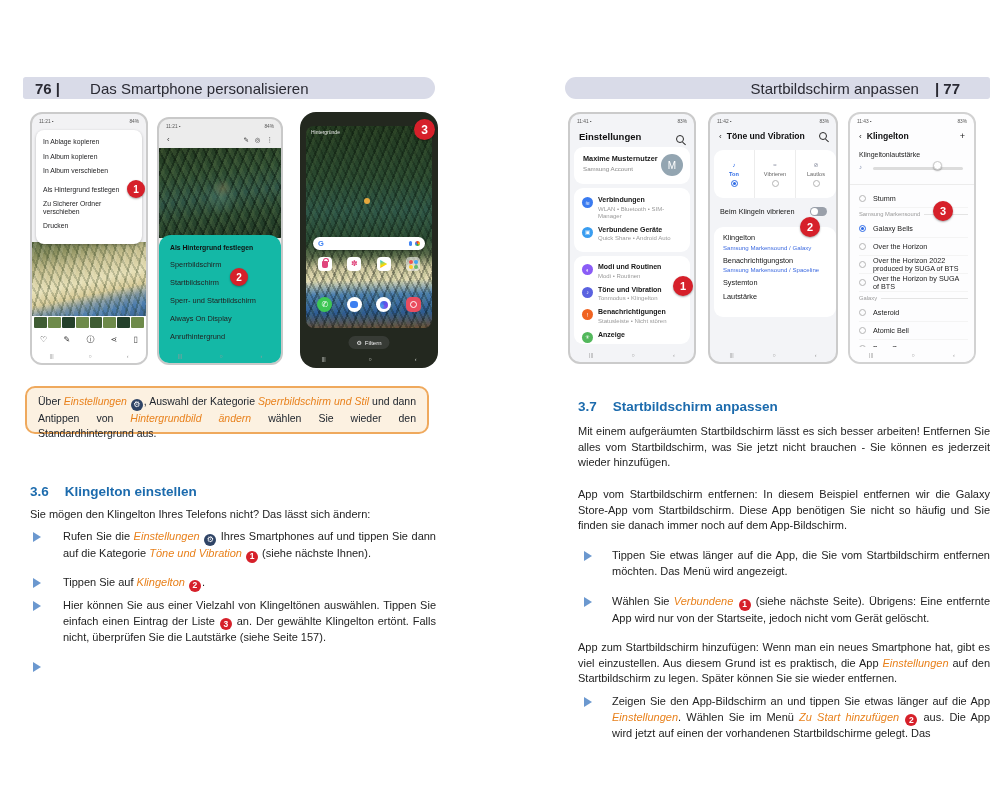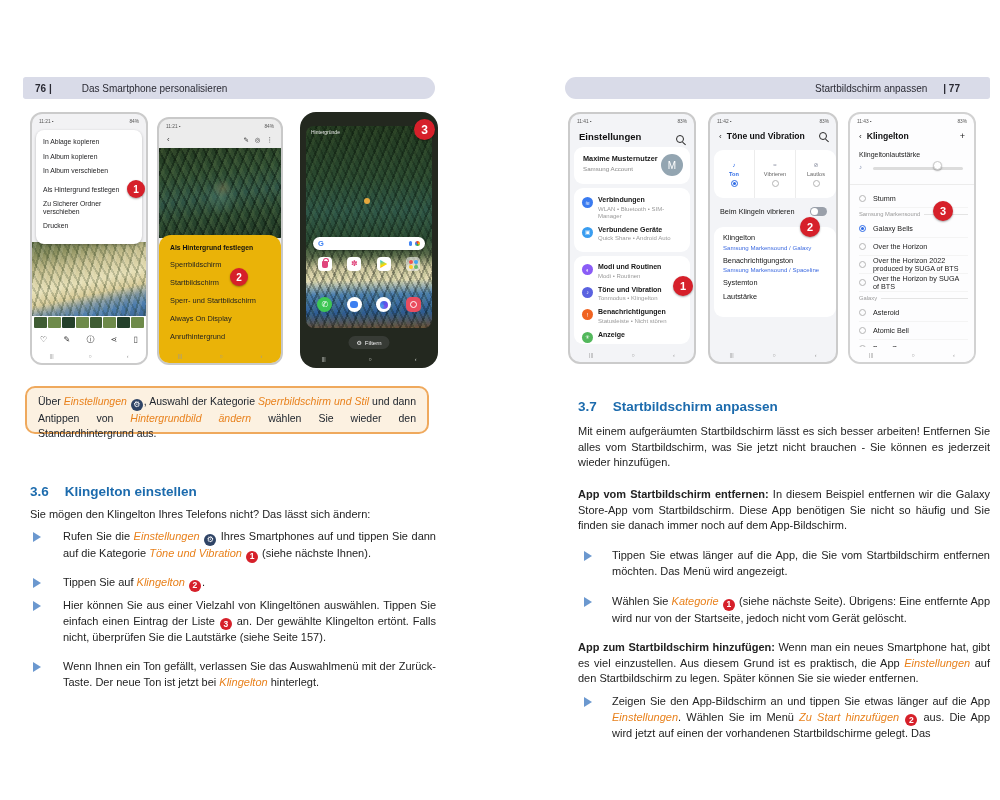--- a/index.html
+++ b/index.html
@@ -2,33 +2,33 @@
 <html><head>
 <meta charset="utf-8">
 <style>
   html,body{margin:0;padding:0;background:#fff}
   #canvas{position:relative;width:1000px;height:800px;background:#fff;overflow:hidden;
           font-family:"Liberation Sans",sans-serif;color:#232323}
   .abs{position:absolute}
 
   
   .pg-header{position:absolute;top:77px;height:22px;background:#d9dbe8;display:flex;align-items:center;
-             font-size:10px;color:#2a2a33;box-sizing:border-box}
+             font-size:15px;color:#2a2a33;box-sizing:border-box}
   #hdrL{left:23px;width:412px;border-radius:3px 12px 12px 3px;padding-left:12px}
   #hdrL .num{font-weight:bold;margin-right:30px}
   #hdrR{left:565px;width:425px;border-radius:12px 3px 3px 12px;justify-content:flex-end;padding-right:30px}
   #hdrR .num{font-weight:bold;margin-left:16px}
 
   
   .sec-h{position:absolute;color:#1c6bad;font-weight:bold;font-size:13.5px}
   .sec-h .num{margin-right:16px}
   .body-p{position:absolute;font-size:11px;line-height:15.5px;text-align:justify}
   .tri{position:absolute;width:0;height:0;border-left:8px solid #6b98cf;border-top:5px solid transparent;border-bottom:5px solid transparent}
   .em{color:#e8811c;font-style:italic}
-  .b{font-weight:bold}
+  .b{font-weight:normal}
   .nbadge{display:inline-flex;width:12px;height:12px;border-radius:50%;background:#d6202a;color:#fff;
           font-size:8.5px;font-weight:bold;align-items:center;justify-content:center;vertical-align:-2px;margin:0 1px}
   .gearchip{display:inline-flex;width:12px;height:12px;border-radius:50%;background:#2f4466;color:#fff;
           font-size:8px;align-items:center;justify-content:center;vertical-align:-2px;margin:0 1px}
   .callout{position:absolute;left:25px;top:386px;width:404px;height:48px;background:#fcf1e1;
            border:2px solid #efa95d;border-radius:10px;padding:6px 11px;font-size:10.5px;line-height:15.5px;
            color:#20262e;box-sizing:border-box;text-align:justify}
 
   
   .phone{position:absolute;border:2px solid #cbcbcb;border-radius:12px;background:#f3f4f7;overflow:hidden;box-sizing:border-box}
@@ -76,21 +76,21 @@
   #ph1 .acts{position:absolute;left:0;top:215px;right:0;height:20px;background:#fff;display:flex;
              align-items:center;justify-content:space-around;font-size:8px;color:#3c3c3c}
   #ph1 .navbar{background:#fff}
 
   
   #ph2{left:157px;top:117px;width:126px;height:248px;background:#ececec;border-color:#c9c9c9}
   #ph2 .toolbar{position:absolute;left:0;top:12px;right:0;height:17px;display:flex;align-items:center;
                 padding:0 8px;box-sizing:border-box;font-size:7.5px;color:#333}
   #ph2 .tools{margin-left:auto;display:flex;gap:6px;font-size:6.5px}
   #ph2 .photo{position:absolute;left:0;top:29px;right:0;height:90px}
-  #ph2 .sheet{position:absolute;left:0;top:116px;right:0;bottom:0;background:#eab308;border-radius:12px 12px 0 0;
+  #ph2 .sheet{position:absolute;left:0;top:116px;right:0;bottom:0;background:#14b8a6;border-radius:12px 12px 0 0;
               padding:9px 11px;box-sizing:border-box}
   #ph2 .sh-title{font-size:6.8px;font-weight:bold;color:#111;margin-bottom:10px}
   #ph2 .si{font-size:7.4px;color:#222;line-height:8px;margin-bottom:10px}
 
   
   #ph3{left:300px;top:112px;width:138px;height:256px;background:#23281f;border:none;border-radius:16px}
   #ph3 .preview{position:absolute;left:6px;top:14px;width:126px;height:202px;border-radius:8px;overflow:hidden}
   #ph3 .toprow{position:absolute;left:5px;right:5px;top:3px;display:flex;justify-content:space-between;
                align-items:center;color:#fff;z-index:3}
   #ph3 .wtitle{font-size:5px;opacity:.9}
@@ -326,21 +326,20 @@
   <div class="tri" style="left:33px;top:532px"></div>
   <div class="body-p" style="left:63px;top:529px;width:373px"><span>Rufen Sie die </span><span class="em">Einstellungen </span><span class="gearchip">⚙</span><span> Ihres Smartphones auf und tippen Sie dann auf die Kategorie </span><span class="em">Töne und Vibration </span><span class="nbadge">1</span><span> (siehe nächste Ihnen).</span></div>
 
   <div class="tri" style="left:33px;top:578px"></div>
   <div class="body-p" style="left:63px;top:575px;width:373px"><span>Tippen Sie auf </span><span class="em">Klingelton </span><span class="nbadge">2</span><span>.</span></div>
 
   <div class="tri" style="left:33px;top:601px"></div>
   <div class="body-p" style="left:63px;top:598px;width:373px"><span>Hier können Sie aus einer Vielzahl von Klingeltönen auswählen. Tippen Sie einfach einen Eintrag der Liste </span><span class="nbadge">3</span><span> an. Der gewählte Klingelton ertönt. Falls nicht, überprüfen Sie die Lautstärke (siehe Seite 157).</span></div>
 
   <div class="tri" style="left:33px;top:662px"></div>
-  <div class="body-p" style="left:63px;top:659px;width:373px"><span>Wenn Ihnen ein Ton gefällt, verlassen Sie das Auswahlmenü mit der Zurück-Taste. Der neue Ton ist jetzt bei </span><span class="em">Klingelton</span><span> hinterlegt.</span></div>
 
   <div class="pg-header" id="hdrR">
     <span>Startbildschirm anpassen</span>
     <span class="num">| 77</span>
   </div>
 
   <div class="phone" id="phA">
     <div class="statusbar">
       <span>11:41 ▪</span>
       <span>83%</span>
@@ -534,20 +533,20 @@
   <div class="sec-h" style="left:578px;top:399px">
     <span class="num">3.7</span><span>Startbildschirm anpassen</span>
   </div>
   <div class="body-p" style="left:578px;top:424px;width:412px">Mit einem aufgeräumten Startbildschirm lässt es sich besser arbeiten! Entfernen Sie alles vom Startbildschirm, was Sie jetzt nicht brauchen - Sie können es jederzeit wieder hinzufügen.</div>
   <div class="body-p" style="left:578px;top:487px;width:412px"><span class="b">App vom Startbildschirm entfernen:</span><span> In diesem Beispiel entfernen wir die Galaxy Store-App vom Startbildschirm. Diese App benötigen Sie nicht so häufig und Sie finden sie danach immer noch auf dem App-Bildschirm.</span></div>
 
   <div class="tri" style="left:584px;top:551px"></div>
   <div class="body-p" style="left:612px;top:548px;width:378px"><span>Tippen Sie etwas länger auf die App, die Sie vom Startbildschirm entfernen möchten. Das Menü wird angezeigt.</span></div>
 
   <div class="tri" style="left:584px;top:597px"></div>
-  <div class="body-p" style="left:612px;top:594px;width:378px"><span>Wählen Sie </span><span class="em">Kategorie </span><span class="nbadge">1</span><span> (siehe nächste Seite). Übrigens: Eine entfernte App wird nur von der Startseite, jedoch nicht vom Gerät gelöscht.</span></div>
+  <div class="body-p" style="left:612px;top:594px;width:378px"><span>Wählen Sie </span><span class="em">Verbundene </span><span class="nbadge">1</span><span> (siehe nächste Seite). Übrigens: Eine entfernte App wird nur von der Startseite, jedoch nicht vom Gerät gelöscht.</span></div>
 
   <div class="body-p" style="left:578px;top:640px;width:412px"><span class="b">App zum Startbildschirm hinzufügen:</span><span> Wenn man ein neues Smartphone hat, gibt es viel einzustellen. Aus diesem Grund ist es praktisch, die App </span><span class="em">Einstellungen</span><span> auf den Startbildschirm zu legen. Später können Sie sie wieder entfernen.</span></div>
 
   <div class="tri" style="left:584px;top:697px"></div>
   <div class="body-p" style="left:612px;top:694px;width:378px"><span>Zeigen Sie den App-Bildschirm an und tippen Sie etwas länger auf die App </span><span class="em">Einstellungen</span><span>. Wählen Sie im Menü </span><span class="em">Zu Start hinzufügen </span><span class="nbadge">2</span><span> aus. Die App wird jetzt auf einen der vorhandenen Startbildschirme gelegt. Das</span></div>
 
 </div>
 
 </body></html>

